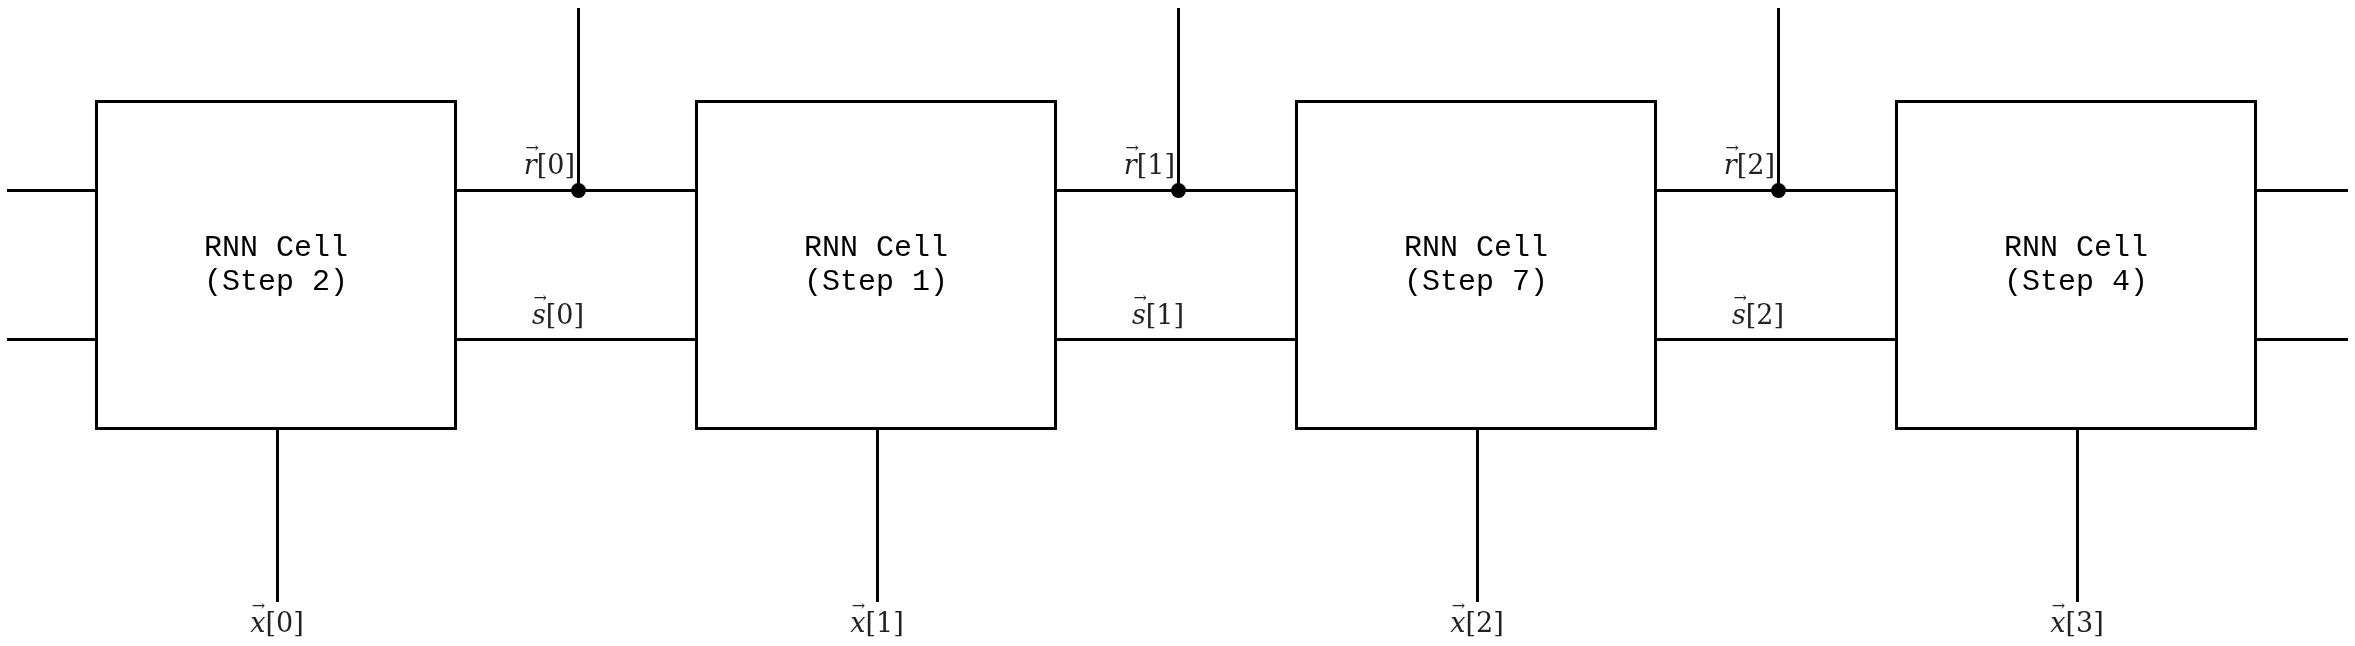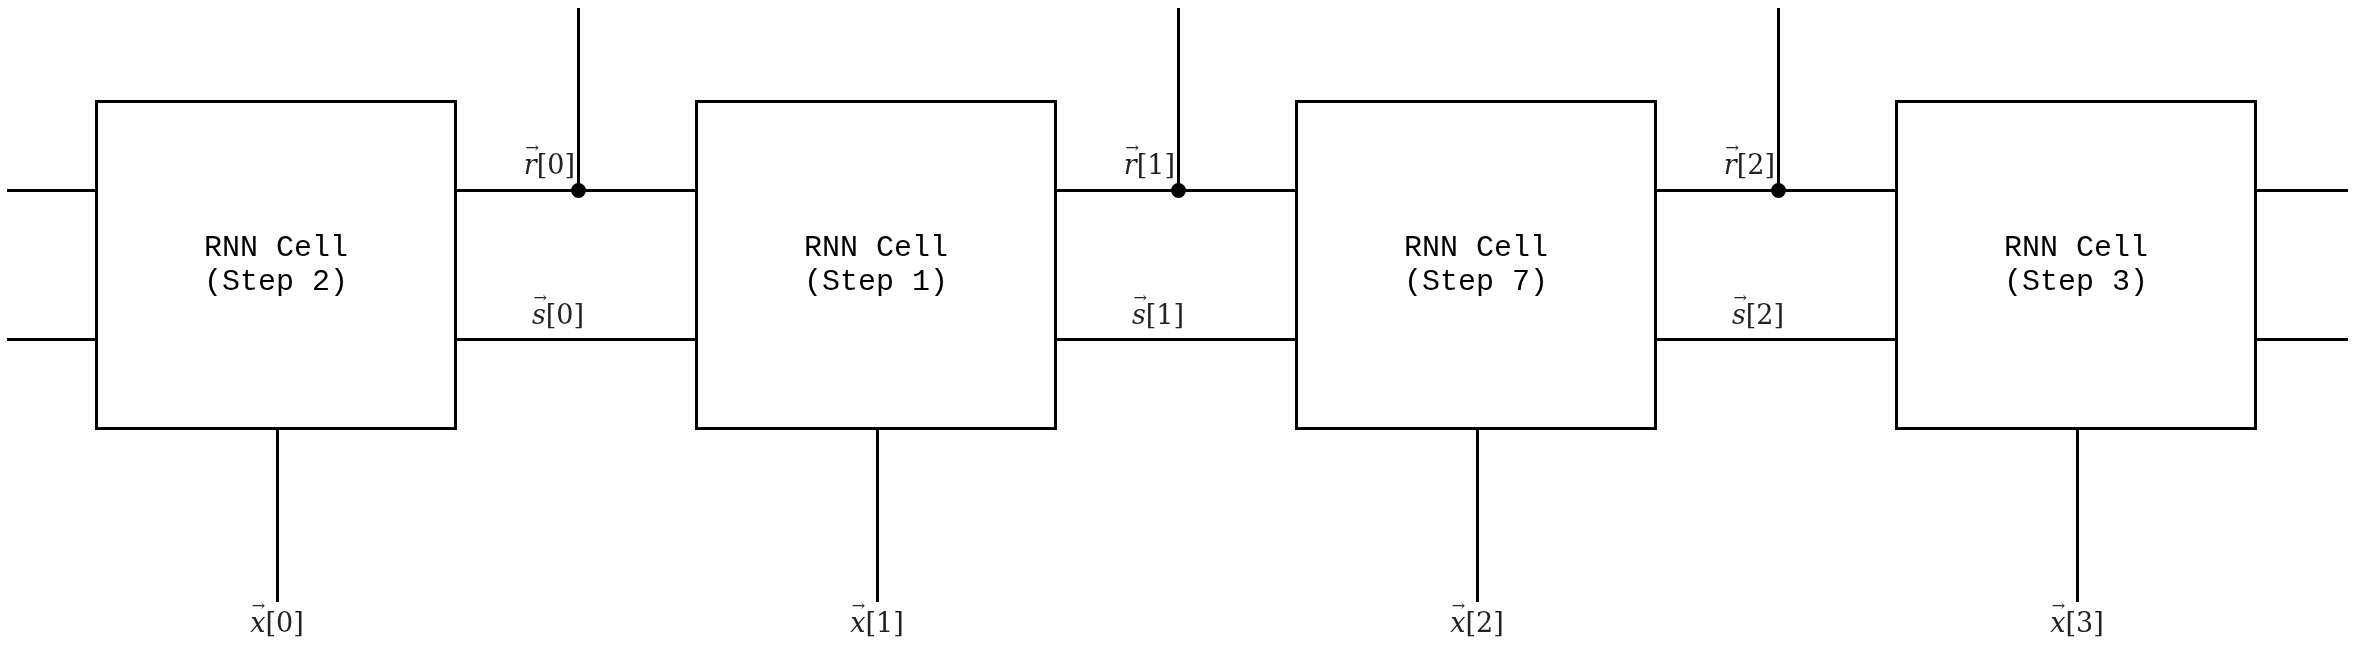--- a/index.html
+++ b/index.html
@@ -163,21 +163,21 @@
       <div>RNN Cell</div>
       <div>(Step 7)</div>
     </div>
     <div class="vline stem"></div>
     <div class="mlabel xlabel"><span class="mvar"><span class="varrow">→</span><span>x</span></span><span class="midx">[2]</span></div>
   </div>
 
   <div class="grp" style="--k:3">
     <div class="box">
       <div>RNN Cell</div>
-      <div>(Step 3)</div>
+      <div>(Step 4)</div>
     </div>
     <div class="vline stem"></div>
     <div class="mlabel xlabel"><span class="mvar"><span class="varrow">→</span><span>x</span></span><span class="midx">[3]</span></div>
   </div>
 
   <div class="grp" style="--k:0">
     <div class="hline seg-r"></div>
     <div class="hline seg-s"></div>
     <div class="vline topline"></div>
     <div class="dot"></div>

